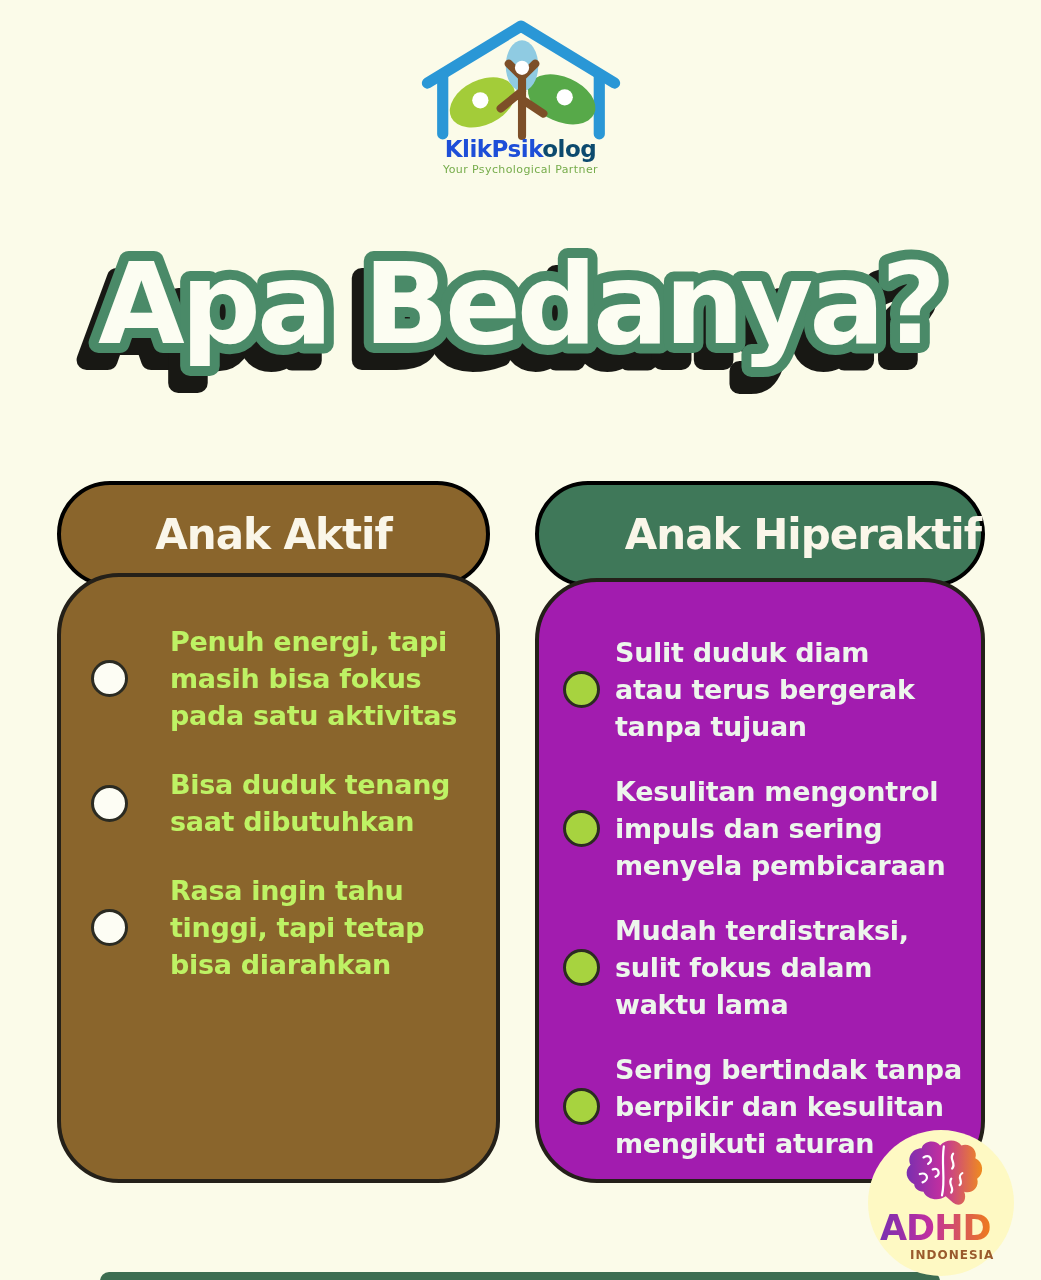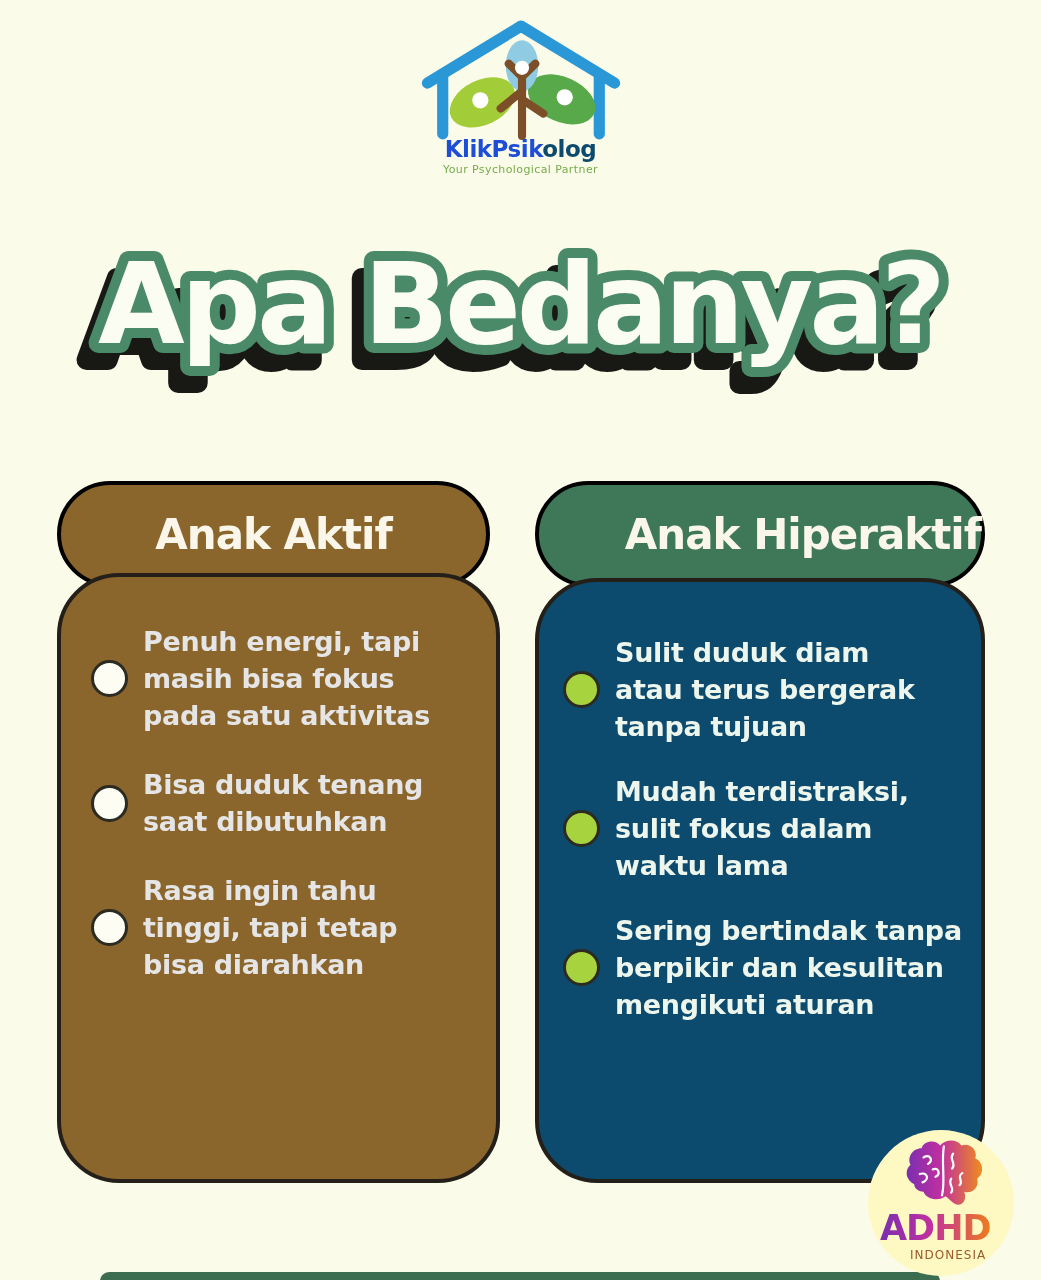--- a/index.html
+++ b/index.html
@@ -35,48 +35,48 @@
   .pill-left  { left:57px;  top:437px; width:433px; background:#8a652c; }
   .pill-right { left:535px; top:437px; width:450px; background:#3f7859;justify-content:flex-end; }
   .pill-label { color:#faf6e9; font-size:42px; font-weight:bold; letter-spacing:-1px; }
 
   
   .card {
     position:absolute; border:4px solid #242019; border-radius:62px; box-sizing:border-box;
     display:flex; flex-direction:column;
   }
   .card-left  { left:57px;  top:573px; width:443px; height:610px; background:#8a652c; padding:46px 16px 20px 30px; gap:32px; }
-  .card-right { left:535px; top:578px; width:450px; height:605px; background:#0c4a6e; padding:52px 12px 20px 24px; gap:28px; }
+  .card-right { left:535px; top:578px; width:450px; height:605px; background:#a21caf; padding:52px 12px 20px 24px; gap:28px; }
 
   .item { display:flex; align-items:center; gap:15px; }
   .bullet {
     flex:0 0 auto; width:37px; height:37px; border-radius:50%; box-sizing:border-box;
     border:3px solid #2b2b22;
   }
   .bullet-white { background:#fdfdf4; }
   .bullet-green { background:#a7d33f; }
   .item-text {
     white-space:pre-line; font-weight:bold; font-size:27px; line-height:37px; letter-spacing:-0.3px;
   }
-  .card-left  .item-text { color:#e5e5e5; }
+  .card-left  .item-text { color:#bef264;margin-left:27px; }
   .card-right .item-text { color:#edf6ec; }
 
   
   .badge {
     position:absolute; left:868px; top:1130px; width:146px; height:146px;
     background:#fef9c3; border-radius:50%; z-index:5;
   }
   .badge svg { position:absolute; left:26px; top:8px; }
   .badge-line1 {
     position:absolute; left:12px; top:78px; font-size:35px; font-weight:bold; letter-spacing:-1px;
     background:linear-gradient(90deg,#7a2fb0 0%, #c02fa0 45%, #ef7d1a 100%);
     -webkit-background-clip:text; background-clip:text; color:transparent;
   }
   .badge-line2 {
-    position:absolute; left:42px; top:118px; font-size:12px; font-weight:normal;
+    position:absolute; left:42px; top:118px; font-size:12px; font-weight:bold;
     letter-spacing:1px; color:#9a5a2c;
   }
 
   
   .bottom-bar {
     position:absolute; left:100px; top:1272px; width:840px; height:18px;
     background:#3d6d51; border-radius:12px;
   }
 </style>
 </head>
@@ -138,20 +138,26 @@
 
   <div class="card card-right">
     <div class="item">
       <span class="bullet bullet-green"></span>
       <span class="item-text">Sulit duduk diam
 atau terus bergerak
 tanpa tujuan</span>
     </div>
     <div class="item">
       <span class="bullet bullet-green"></span>
+      <span class="item-text">Kesulitan mengontrol
+impuls dan sering
+menyela pembicaraan</span>
+    </div>
+    <div class="item">
+      <span class="bullet bullet-green"></span>
       <span class="item-text">Mudah terdistraksi,
 sulit fokus dalam
 waktu lama</span>
     </div>
     <div class="item">
       <span class="bullet bullet-green"></span>
       <span class="item-text">Sering bertindak tanpa
 berpikir dan kesulitan
 mengikuti aturan</span>
     </div>

